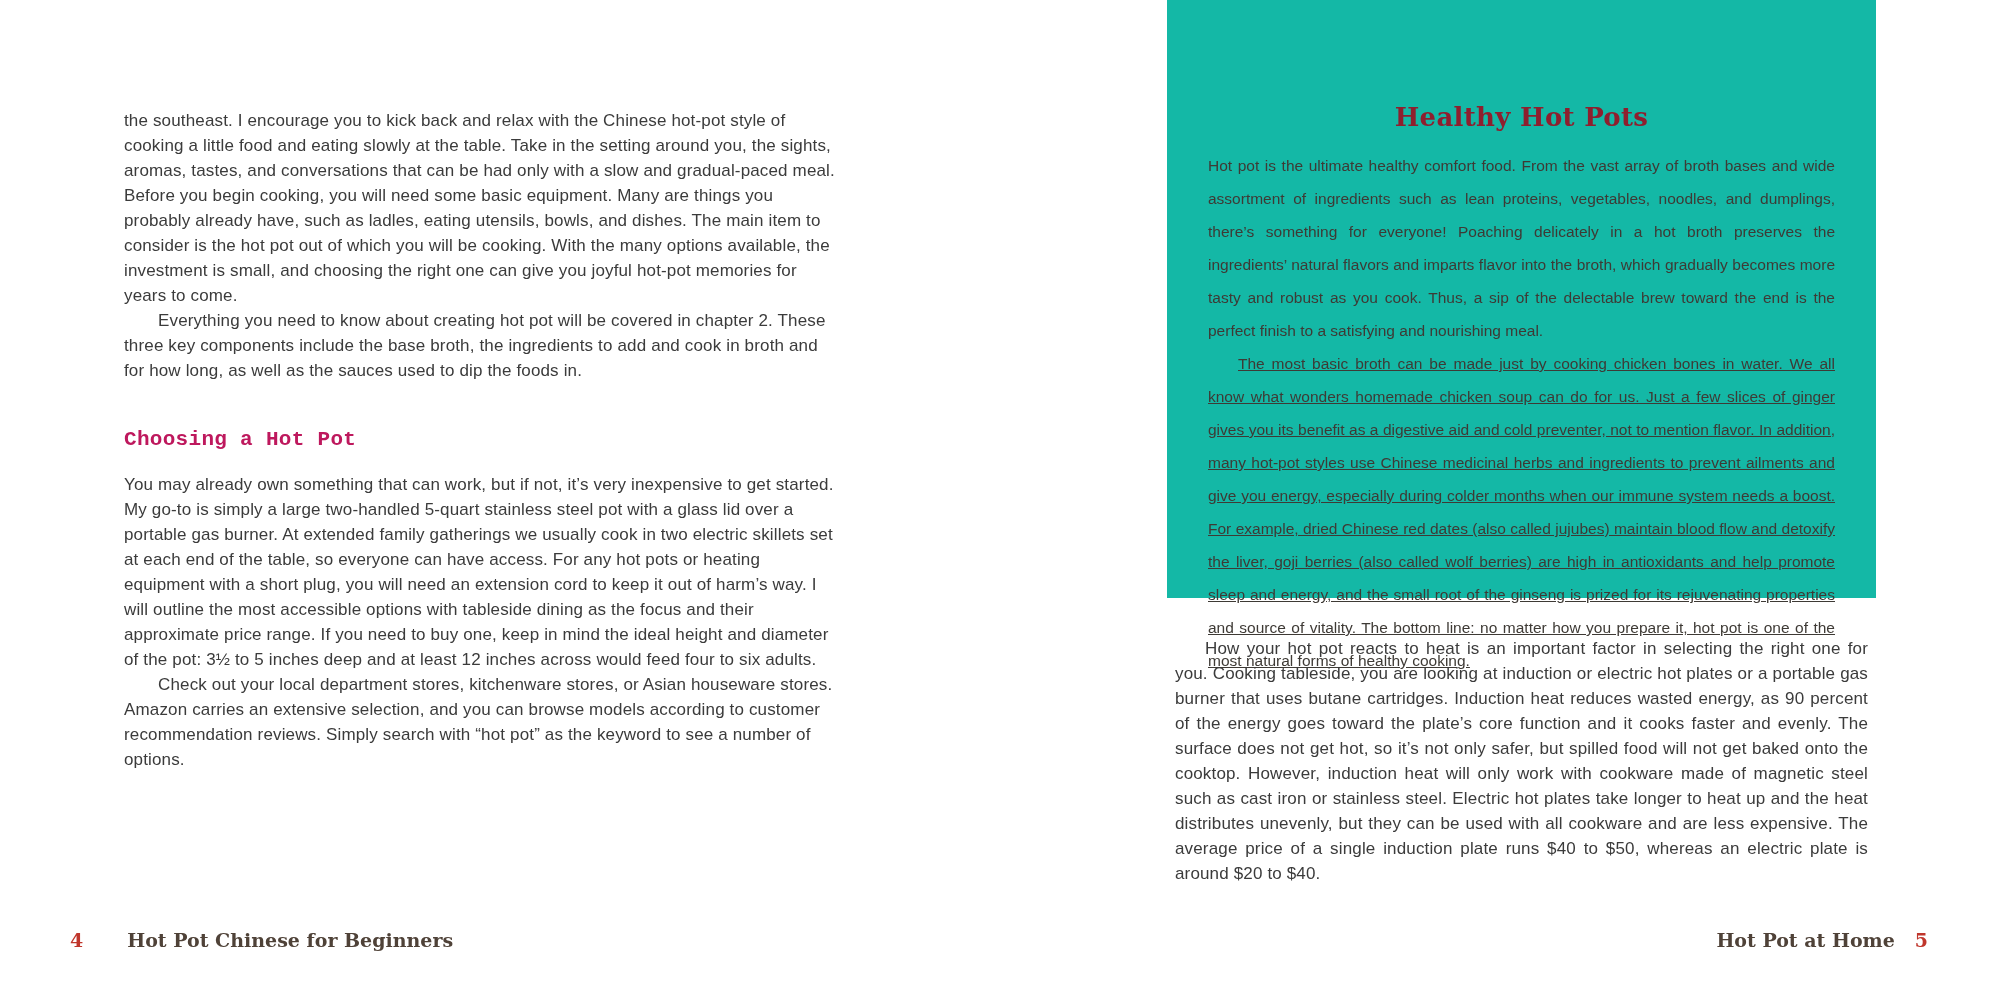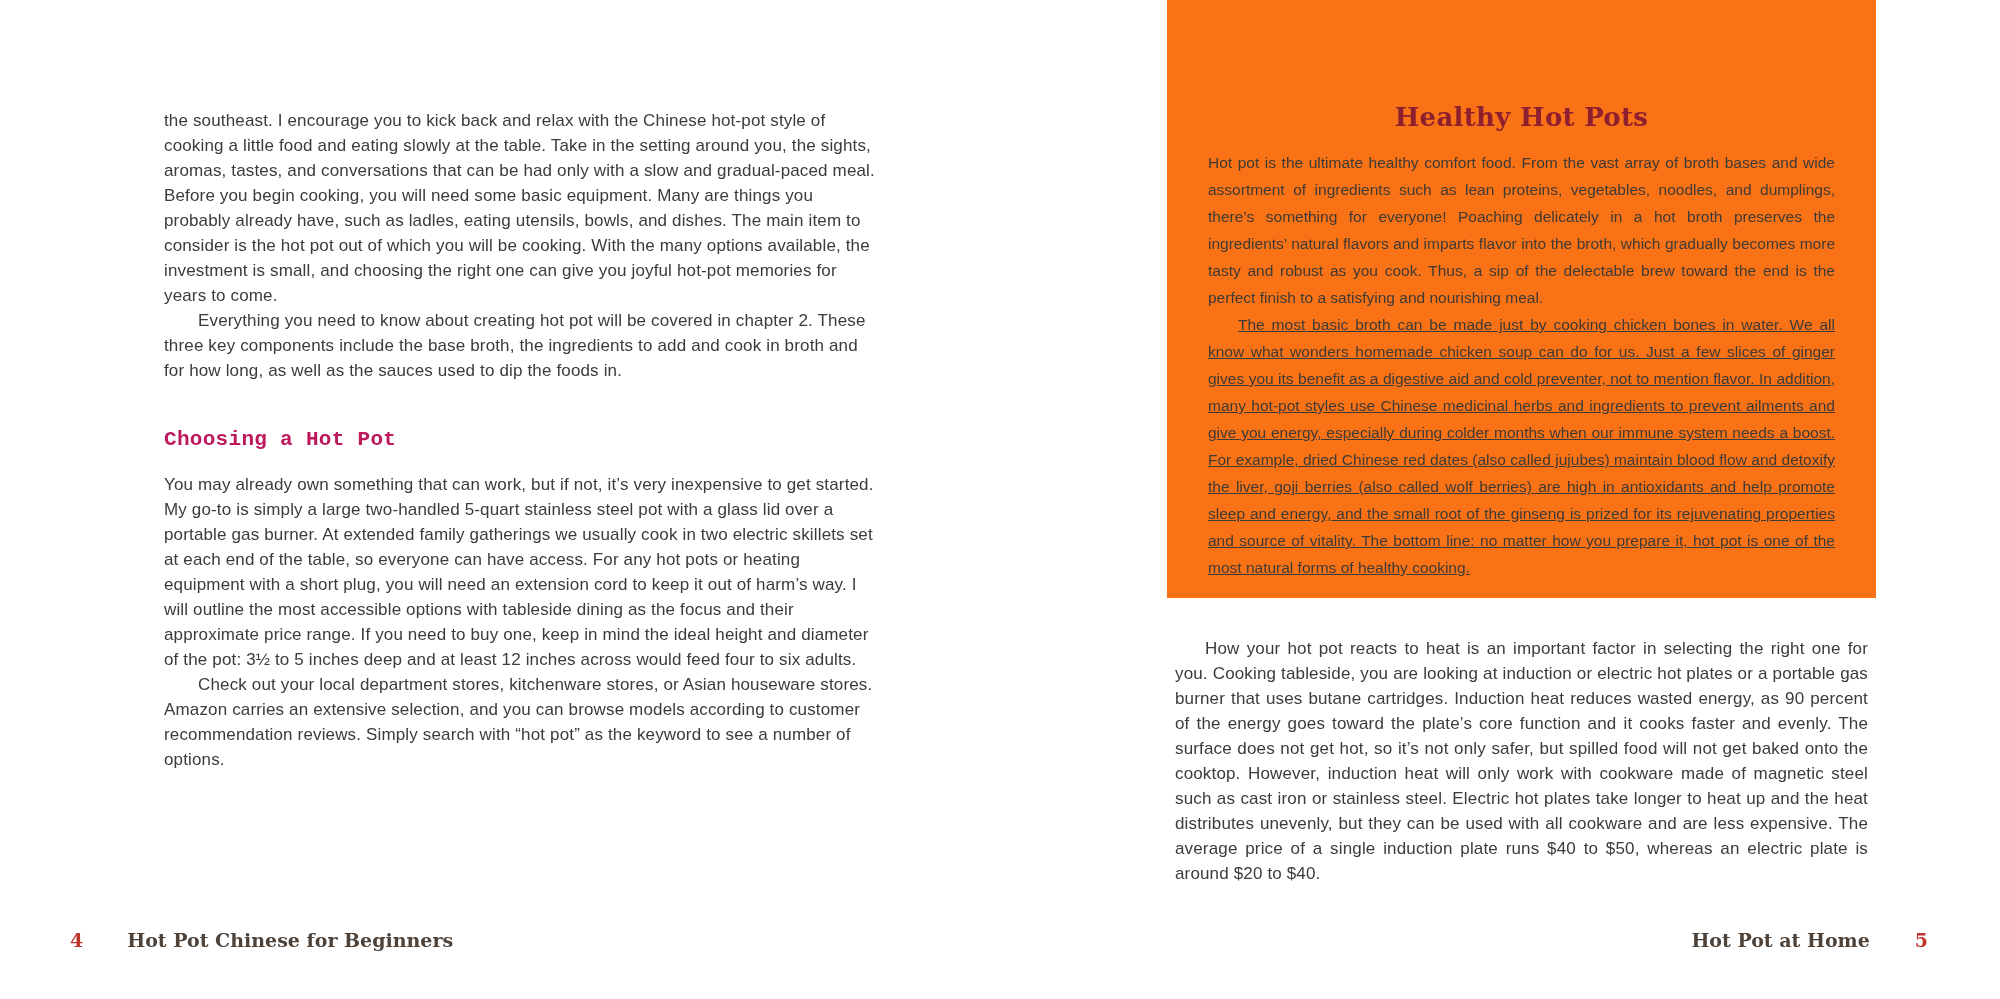--- a/index.html
+++ b/index.html
@@ -12,21 +12,20 @@
     font-family: "Liberation Sans", "DejaVu Sans", sans-serif;
     color: #3b3b3b;
   }
 
   
   .left-col {
     position: absolute;
     left: 124px;
     top: 108px;
     width: 714px;
-    margin-left: 40px;
   }
   .body-text { font-size: 17px; line-height: 25px; letter-spacing: 0.15px; }
   .left-col p { margin: 0; }
   .p-indent { text-indent: 34px; }
 
   .section-heading {
     font-family: "DejaVu Serif", "Liberation Serif", serif;
     font-weight: bold;
     color: #8e1f2e;
     font-size: 29px;
@@ -42,34 +41,34 @@
     margin: 44px 0 20px 0;
   }
 
   
   .callout {
     position: absolute;
     left: 1167px;
     top: 0;
     width: 709px;
     height: 598px;
-    background: #f97316;
+    background: #14b8a6;
     box-sizing: border-box;
     padding: 102px 41px 0 41px;
   }
   .callout-title {
     font-family: "DejaVu Serif", "Liberation Serif", serif;
     font-weight: bold;
     color: #8e1f2e;
     font-size: 26px;
     text-align: center;
     margin: 0 0 17px 0;
     letter-spacing: 0.3px;
   }
-  .callout-text { font-size: 15.5px; line-height: 27px; text-align: justify; color: #3e3a35; }
+  .callout-text { font-size: 15.5px; line-height: 33px; text-align: justify; color: #3e3a35; }
   .callout-text p { margin: 0; }
   .callout-text .p-indent { text-indent: 30px; text-decoration: underline; }
 
   
   .right-body {
     position: absolute;
     left: 1167px;
     top: 628px;
     width: 709px;
     text-align: justify;
@@ -83,21 +82,21 @@
     font-family: "DejaVu Serif", "Liberation Serif", serif;
     font-weight: bold;
     font-size: 19px;
     white-space: nowrap;
   }
   .footer-left { left: 70px; }
   .footer-right { right: 72px; text-align: right; }
   .page-num { color: #c0362c; }
   .footer-label { color: #4f4238; }
   .footer-left .footer-label { margin-left: 44px; }
-  .footer-right .footer-label { margin-right: 45px; }
+  .footer-right .footer-label { margin-right: 20px; }
 </style>
 </head>
 <body>
 
 <div class="spread">
 
   <div class="left-col body-text">
     <p>the southeast. I encourage you to kick back and relax with the Chinese hot-pot style of cooking a little food and eating slowly at the table. Take in the setting around you, the sights, aromas, tastes, and conversations that can be had only with a slow and gradual-paced meal.</p>
 
 

